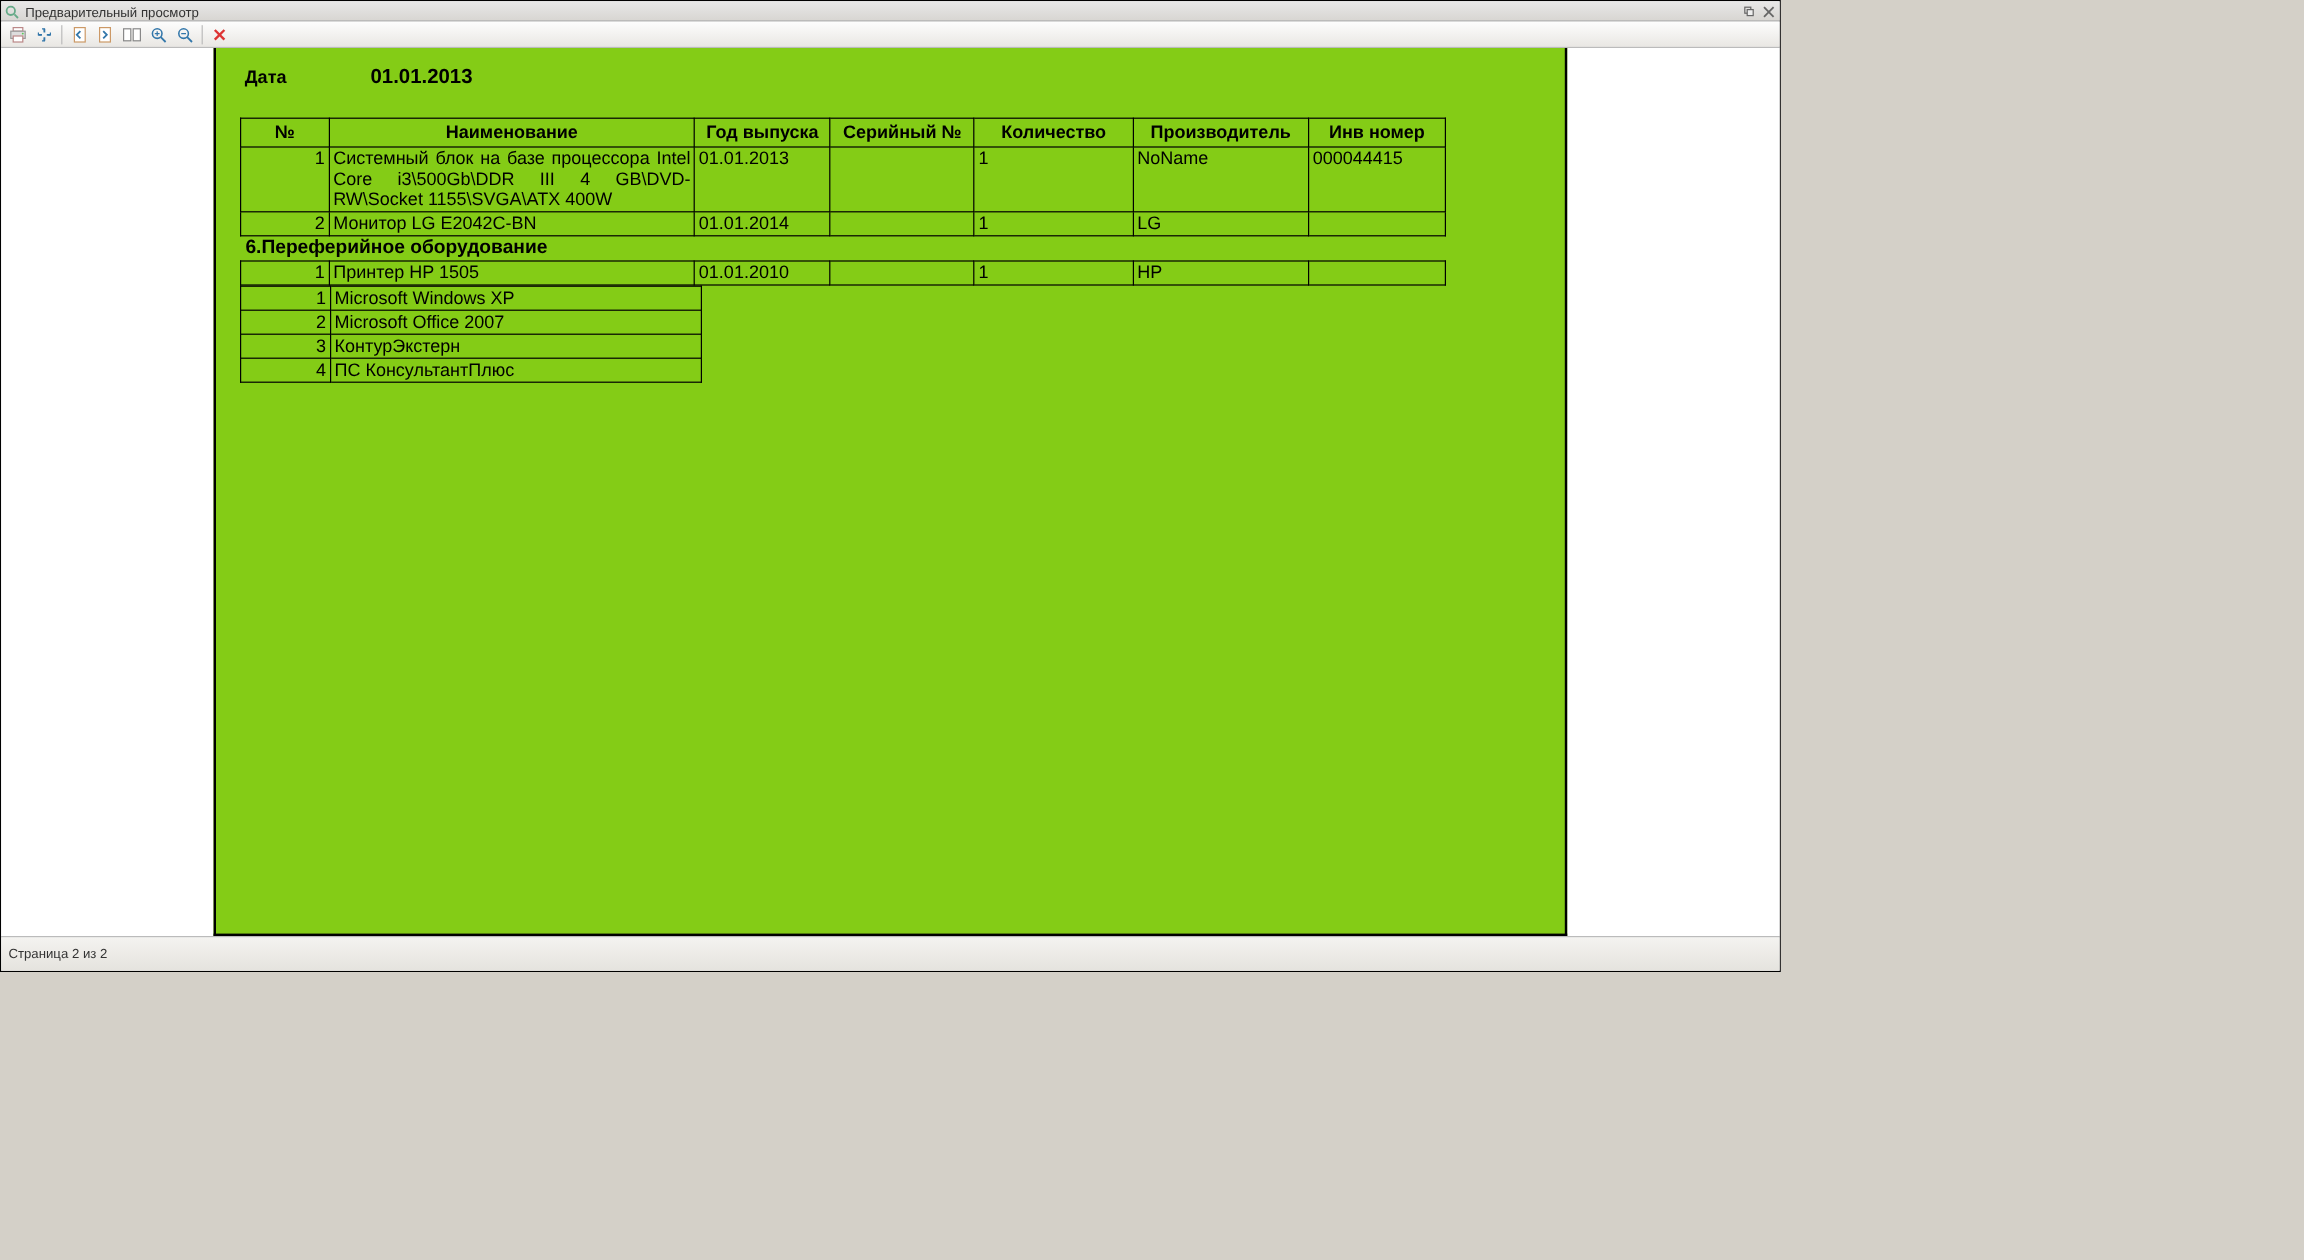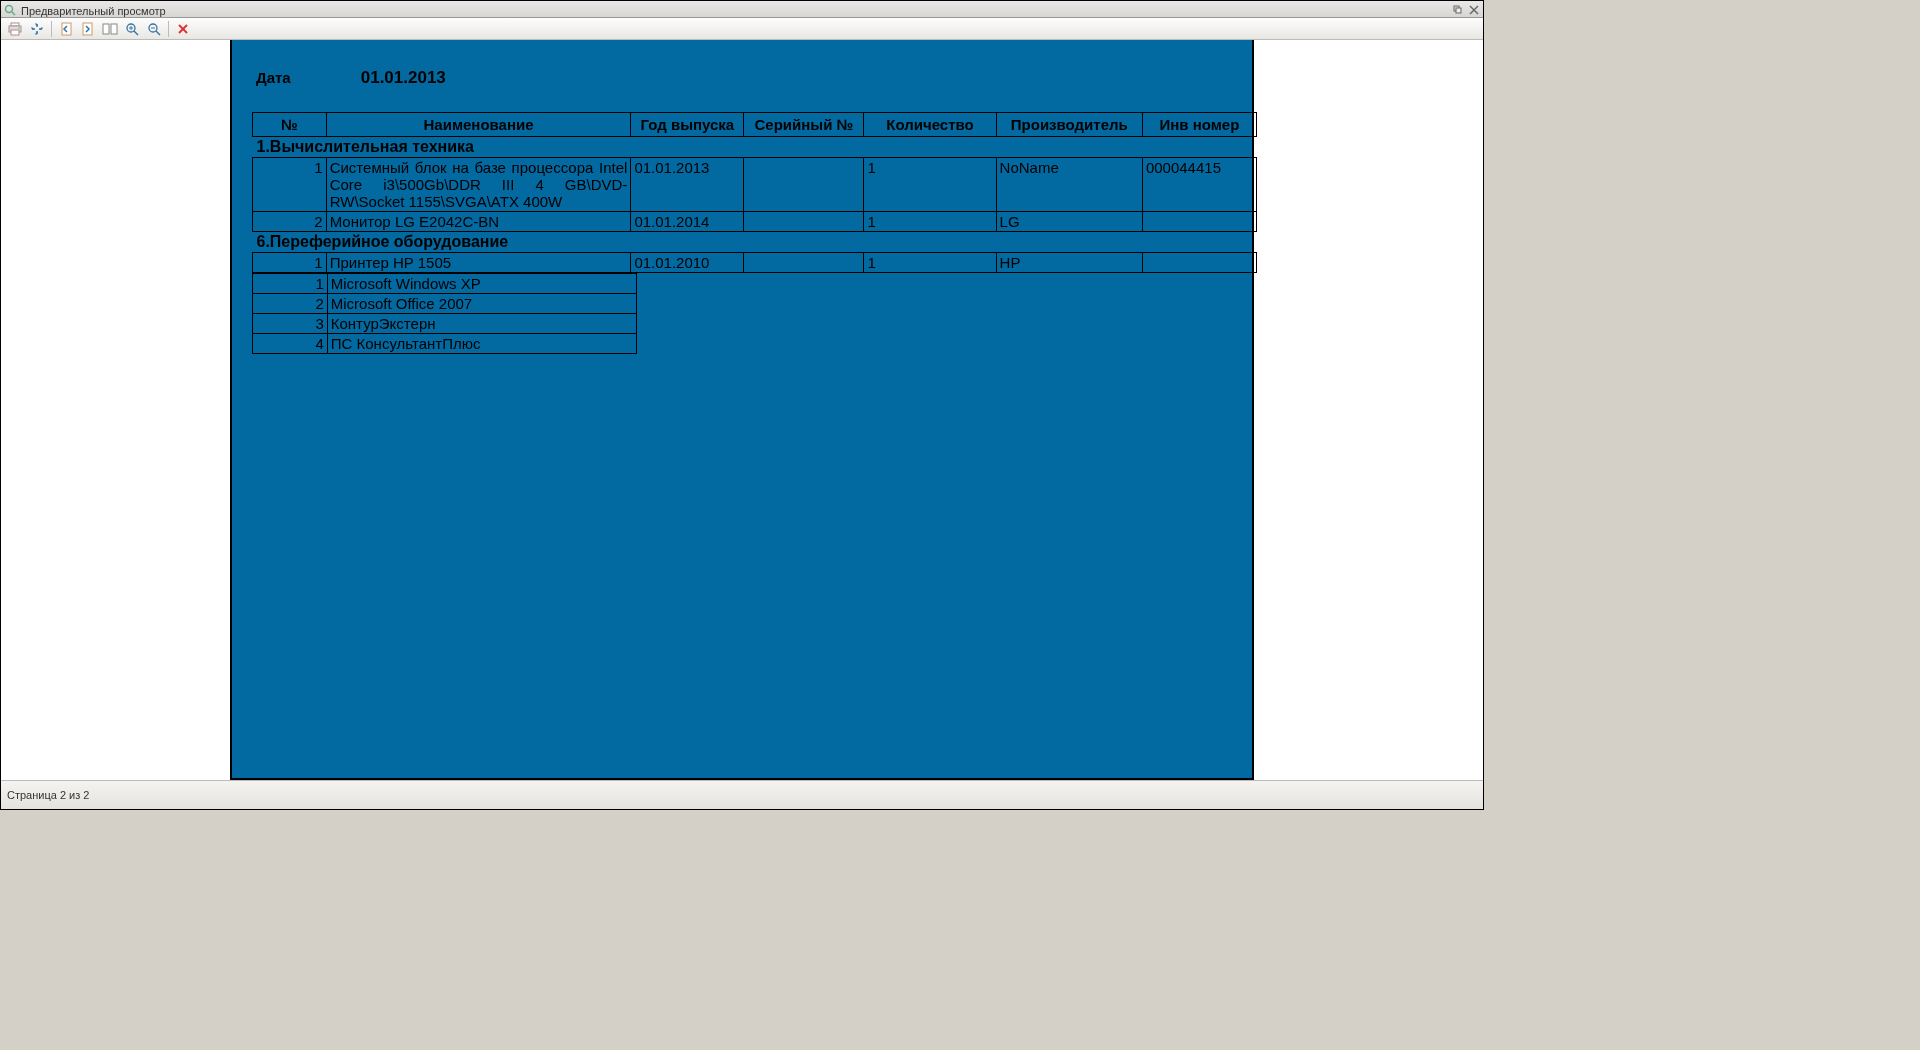--- a/index.html
+++ b/index.html
@@ -7,21 +7,21 @@
 .window { width: 1484px; height: 810px; display: flex; flex-direction: column; border: 1px solid #000; background: #fff; }
 .titlebar { height: 17px; background: linear-gradient(to bottom, #e8e8e8, #d8d6d2); border-bottom: 1px solid #999; display: flex; align-items: flex-end; padding: 0 2px; font-size: 11px; color: #333; }
 .titlebar-icon { width: 14px; height: 14px; margin-right: 4px; display: flex; align-items: center; justify-content: center; }
 .titlebar-title { flex: 1; }
 .titlebar-controls { display: flex; gap: 2px; }
 .titlebar-btn { width: 14px; height: 14px; display: flex; align-items: center; justify-content: center; font-size: 10px; color: #555; cursor: pointer; }
 .toolbar { height: 22px; background: linear-gradient(to bottom, #fdfdfd, #e9e7e3); border-bottom: 1px solid #bbb; display: flex; align-items: center; padding: 0 4px; gap: 2px; }
 .tool-btn { width: 20px; height: 18px; display: flex; align-items: center; justify-content: center; cursor: pointer; border-radius: 2px; }
 .tool-sep { width: 1px; height: 16px; background: #bbb; margin: 0 2px; }
 .viewport { flex: 1; background: #fff; overflow-y: scroll; overflow-x: hidden; position: relative; }
-.page { width: 1024px; margin: 0 auto; background: #0369a1; border: 2px solid #000; border-top: none; padding: 18px 20px 340px 20px; min-height: 740px; position: relative; }
+.page { width: 1128px; margin: 0 auto; background: #84cc16; border: 2px solid #000; border-top: none; padding: 4px 20px 340px 20px; min-height: 740px; position: relative; }
 .date-row { display: flex; align-items: baseline; gap: 70px; margin: 10px 0 24px 4px; }
 .date-label { font-size: 15px; font-weight: bold; }
 .date-value { font-size: 17px; font-weight: bold; }
 table { border-collapse: collapse; }
 .main-table { width: 1005px; }
 .main-table th, .main-table td { border: 1.5px solid #000; font-size: 15px; padding: 1px 3px; vertical-align: top; }
 .main-table th { text-align: center; font-weight: bold; padding: 3px 3px; }
 .col-num { width: 73px; text-align: right; padding-right: 6px; }
 .col-name { width: 302px; }
 .col-year { width: 112px; margin-left: 20px; }
@@ -152,23 +152,20 @@
             <th class="col-num">№</th>
             <th class="col-name">Наименование</th>
             <th class="col-year">Год выпуска</th>
             <th class="col-serial">Серийный №</th>
             <th class="col-qty">Количество</th>
             <th class="col-mfr">Производитель</th>
             <th class="col-inv">Инв номер</th>
           </tr>
         </thead>
         <tbody>
-          <tr class="section-row">
-              <td colspan="7">1.Вычислительная техника</td>
-            </tr>
           <tr>
             <td class="col-num">1</td>
             <td class="col-name just">Системный блок на базе процессора Intel Core i3\500Gb\DDR III 4 GB\DVD-RW\Socket 1155\SVGA\ATX 400W</td>
             <td class="col-year">01.01.2013</td>
             <td class="col-serial"></td>
             <td class="col-qty">1</td>
             <td class="col-mfr">NoName</td>
             <td class="col-inv">000044415</td>
           </tr>
           <tr>

